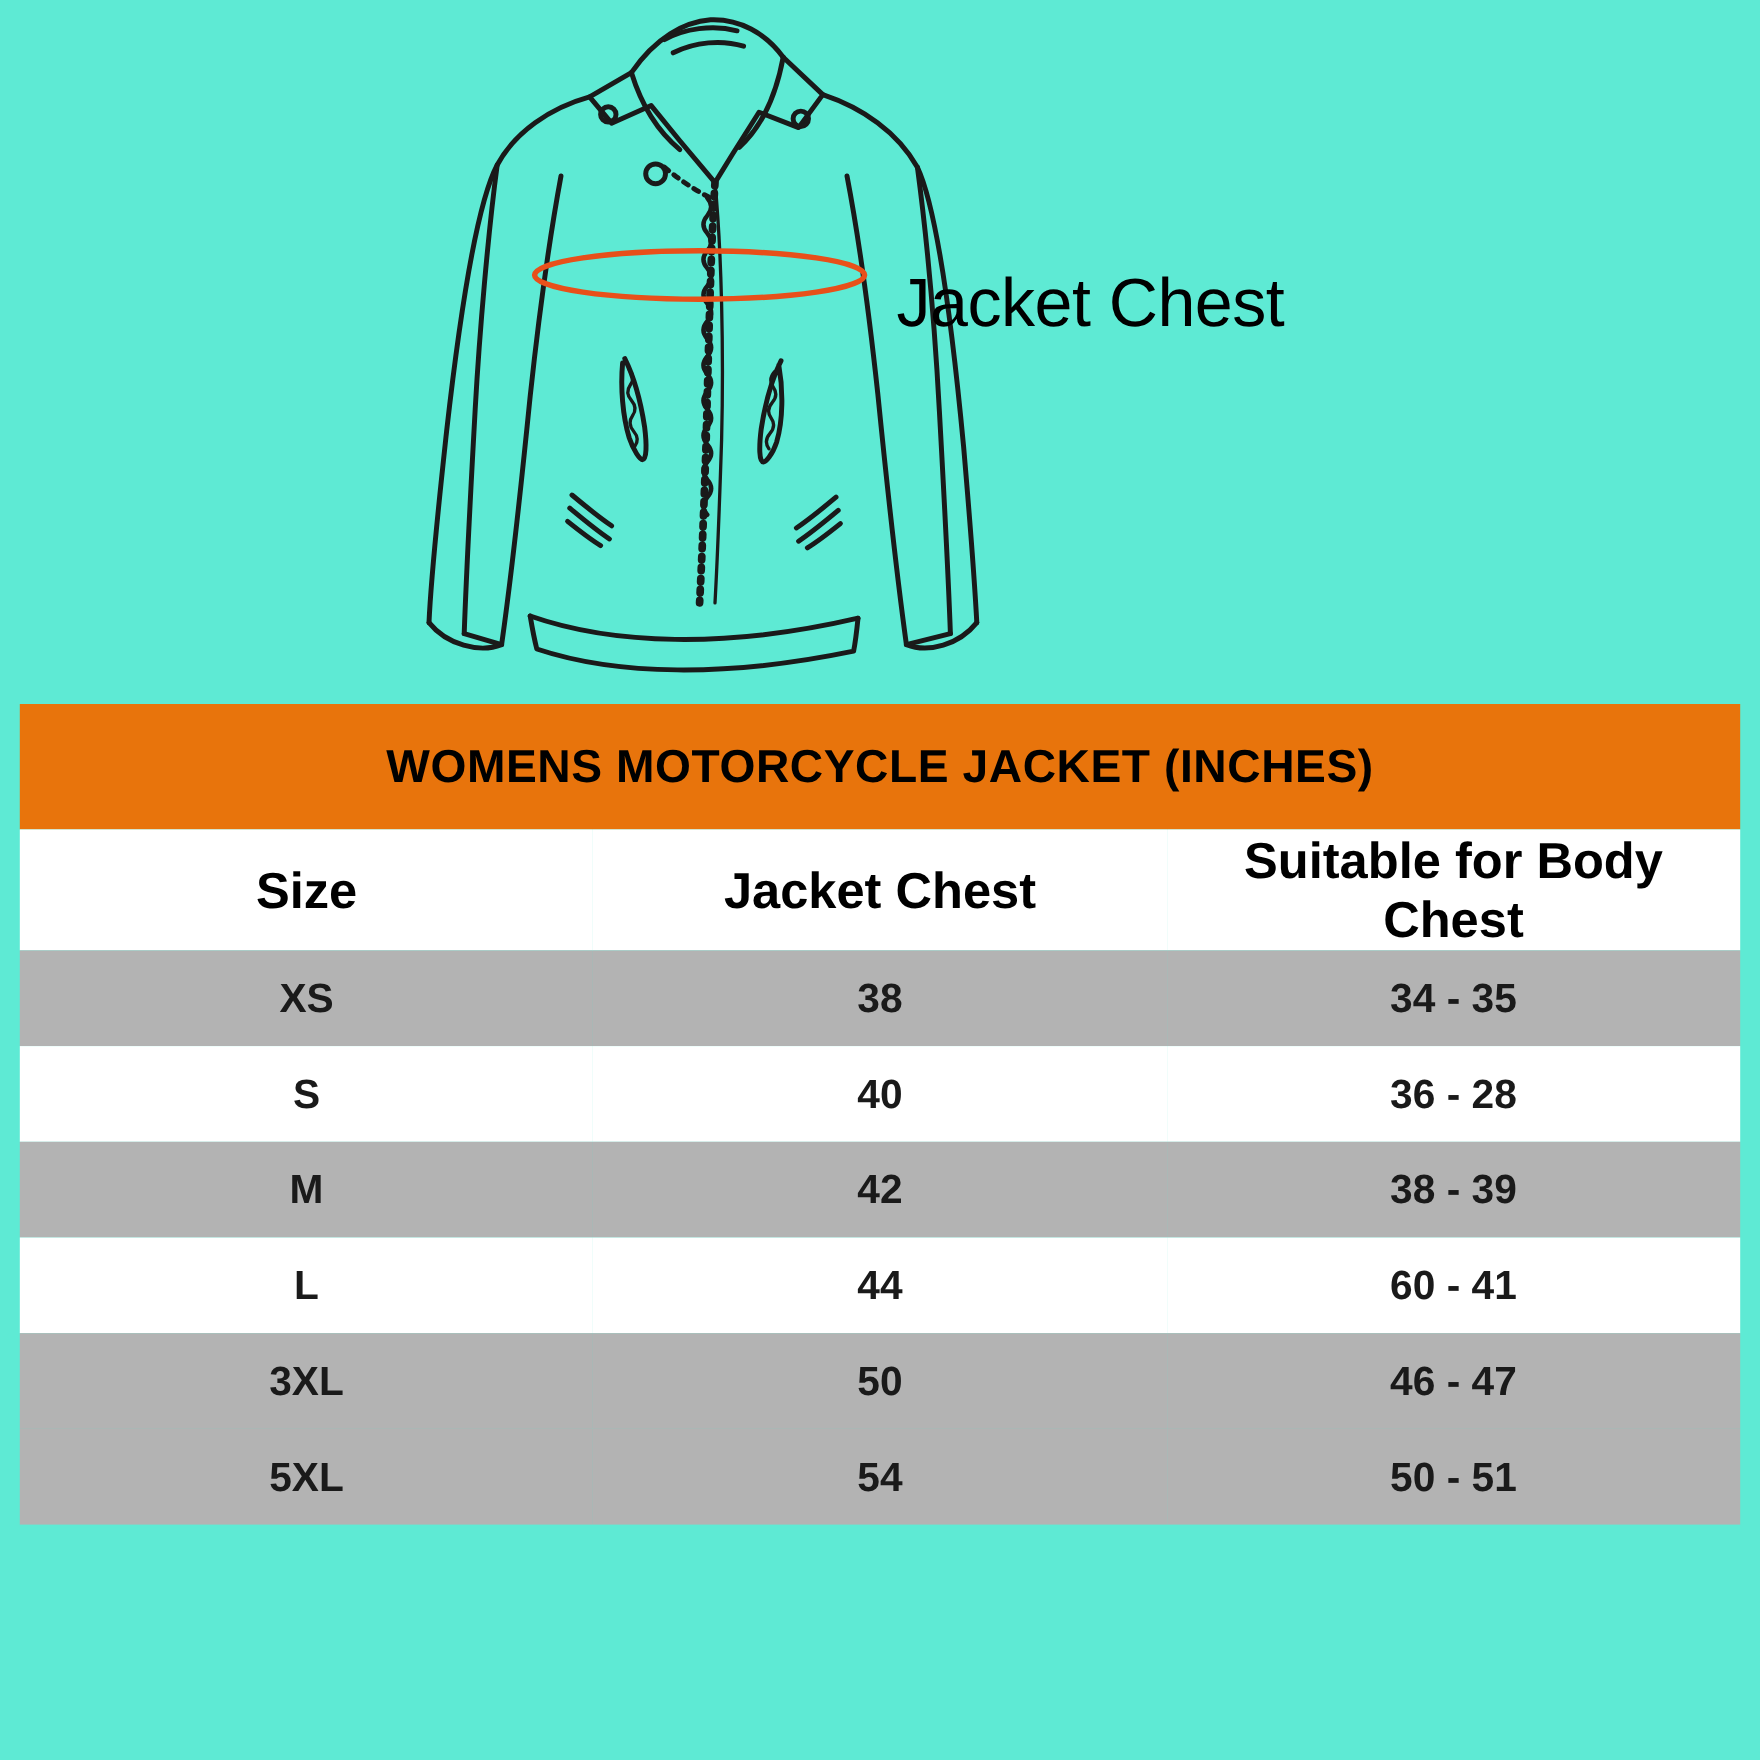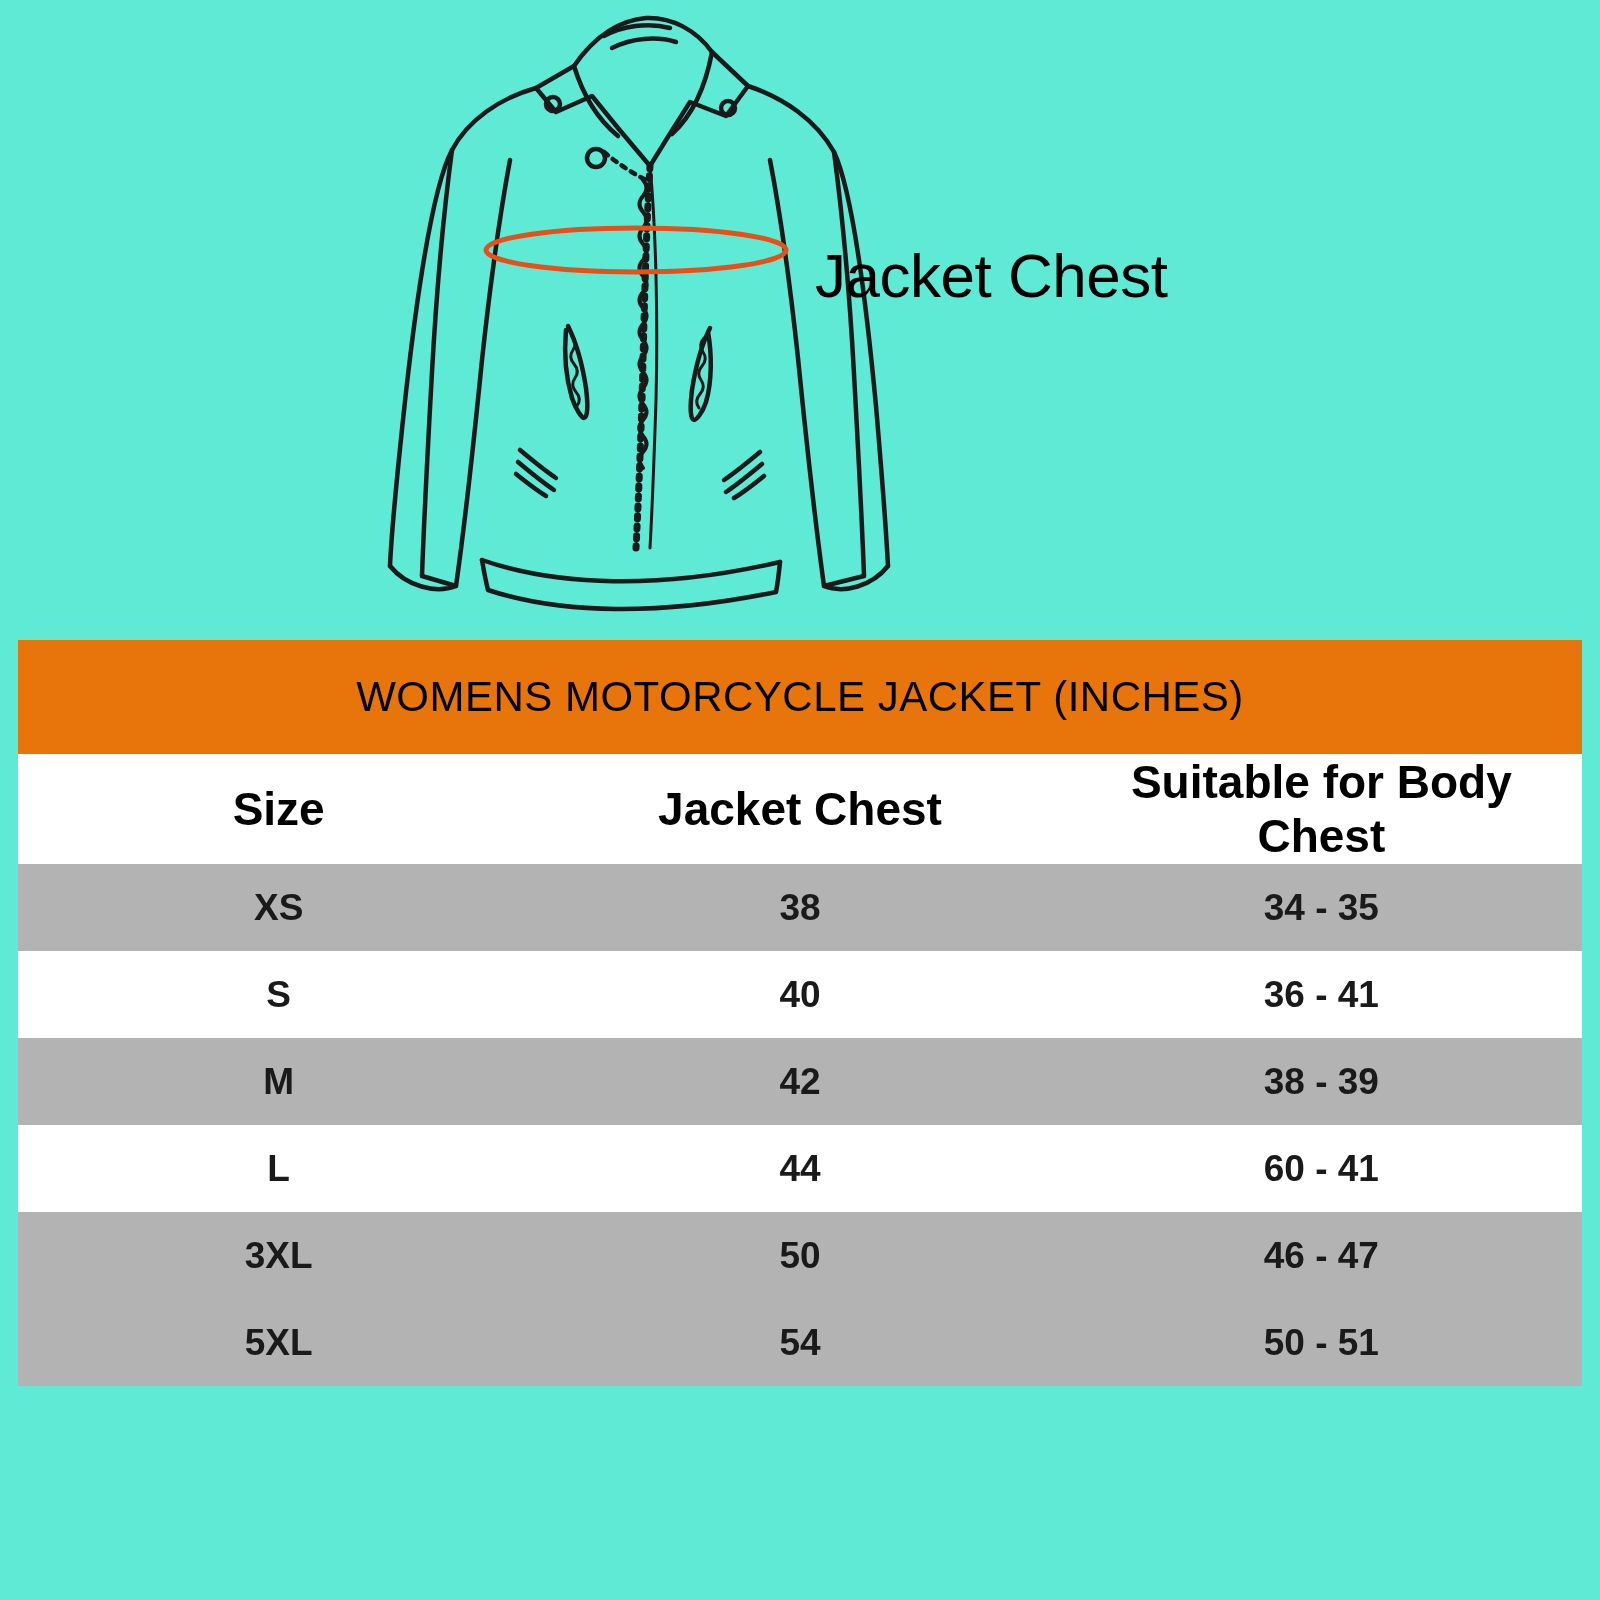--- a/index.html
+++ b/index.html
@@ -51,21 +51,21 @@
     top: 640px;
     width: 1564px;
     border-collapse: collapse;
     table-layout: fixed;
   }
   .size-table .title-cell {
     background: #e8740c;
     color: #000000;
     text-align: center;
     font-size: 42px;
-    font-weight: normal;
+    font-weight: bold;
     height: 112px;
     letter-spacing: 0.5px;
   }
   .size-table thead.col-heads th {
     background: #ffffff;
     color: #000000;
     font-size: 46px;
     font-weight: bold;
     height: 92px;
     text-align: center;
@@ -167,21 +167,21 @@
     </thead>
     <tbody>
       <tr class="shaded">
         <td>XS</td>
         <td>38</td>
         <td>34 - 35</td>
       </tr>
       <tr class="plain">
         <td>S</td>
         <td>40</td>
-        <td>36 - 41</td>
+        <td>36 - 28</td>
       </tr>
       <tr class="shaded">
         <td>M</td>
         <td>42</td>
         <td>38 - 39</td>
       </tr>
       <tr class="plain">
         <td>L</td>
         <td>44</td>
         <td>60 - 41</td>

